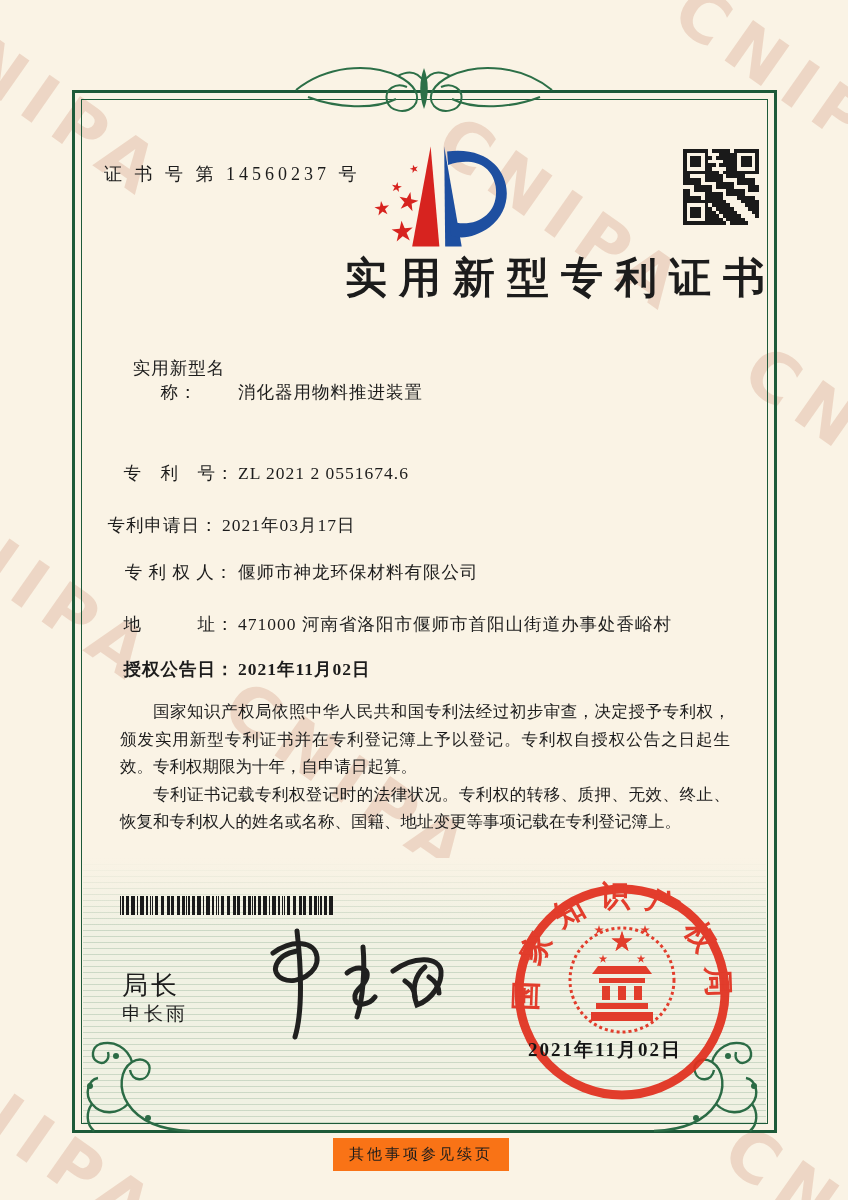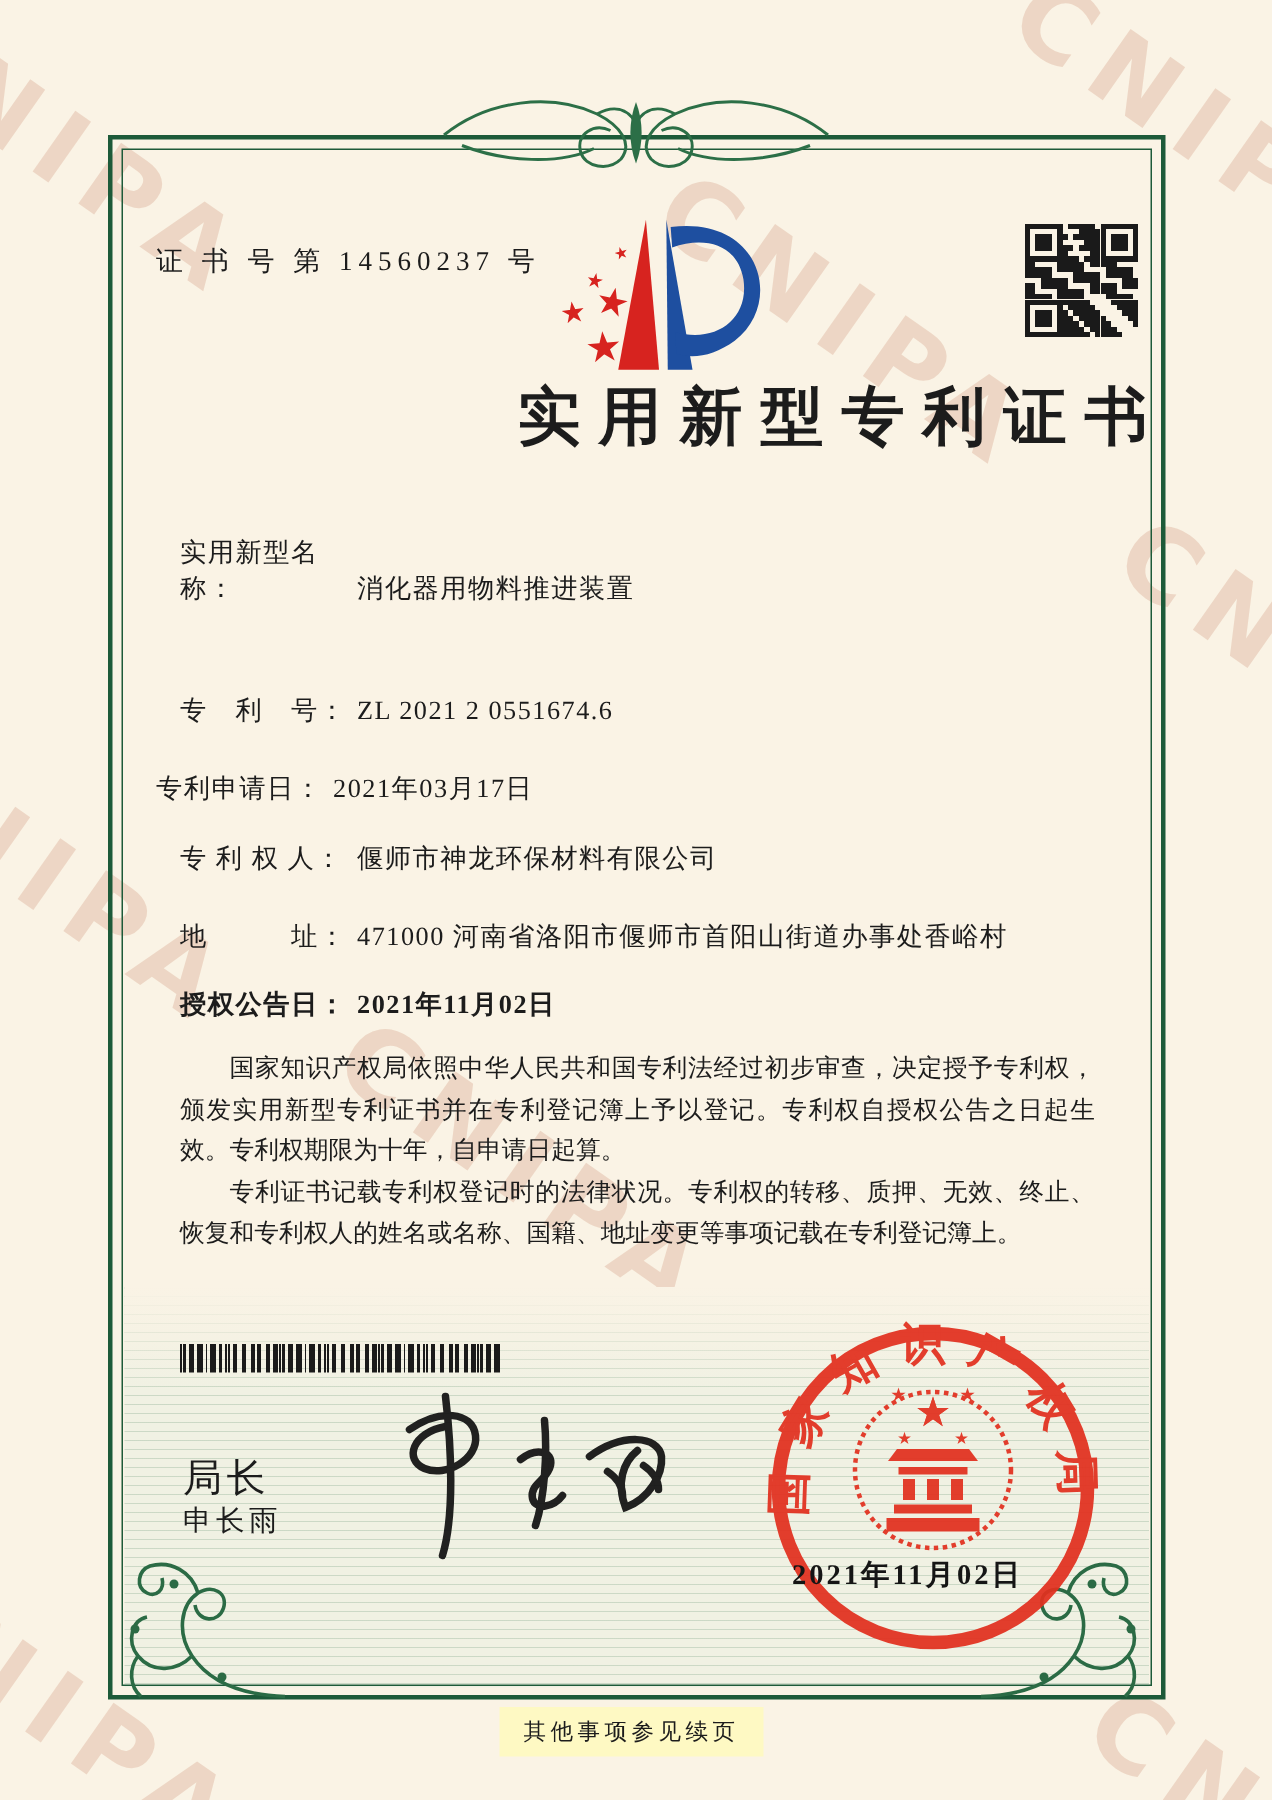--- a/index.html
+++ b/index.html
@@ -50,21 +50,21 @@
   .content{position:absolute;inset:0;z-index:3;}
   .abs{position:absolute;}
   .cert-no{left:104px;top:162px;font-size:18px;letter-spacing:4px;}
   .logo{left:352px;top:140px;}
   .qr{left:683px;top:149px;}
   .title{
     left:72px;top:250px;width:705px;text-align:right;
     font-size:42px;font-weight:bold;letter-spacing:12px;
   }
   .frow{font-size:17.5px;letter-spacing:1px;}
-  .flabel{display:inline-block;width:118px;}
+  .flabel{display:inline-block;width:118px;text-align:center;}
   .fvalue{margin-left:0;}
   .r1{left:120px;top:356px;}
   .r2{left:120px;top:409px;}
   .r3{left:120px;top:461px;}
   .r4{left:104px;top:513px;}
   .r5{left:120px;top:560px;}
   .r6{left:120px;top:612px;}
   .r7a{left:120px;top:657px;font-weight:bold;}
   .r7b{left:448px;top:657px;}
   .notice{
@@ -76,21 +76,21 @@
   .signer-title{left:122px;top:968px;font-size:26px;letter-spacing:3px;}
   .signer-name{left:122px;top:1001px;font-size:19px;letter-spacing:3px;}
   .signature{left:245px;top:925px;}
   .seal{left:502px;top:872px;}
   .seal-date{
     left:528px;top:1037px;font-size:19px;letter-spacing:2px;
     color:#151515;font-weight:bold;
   }
   .page-num{left:72px;top:1091px;width:705px;text-align:center;font-size:15px;letter-spacing:2px;}
   .cont-note{
-    left:333px;top:1138px;background:#fef9c3;padding:7px 16px;
+    left:333px;top:1138px;background:#f97316;padding:7px 16px;
     font-size:15px;letter-spacing:3px;
   }
   .orn-top{left:290px;top:56px;z-index:3;}
   .orn-bl{left:62px;top:1034px;z-index:3;}
   .orn-br{left:652px;top:1034px;z-index:3;}
 </style>
 </head>
 <body>
 
 <div class="page">

